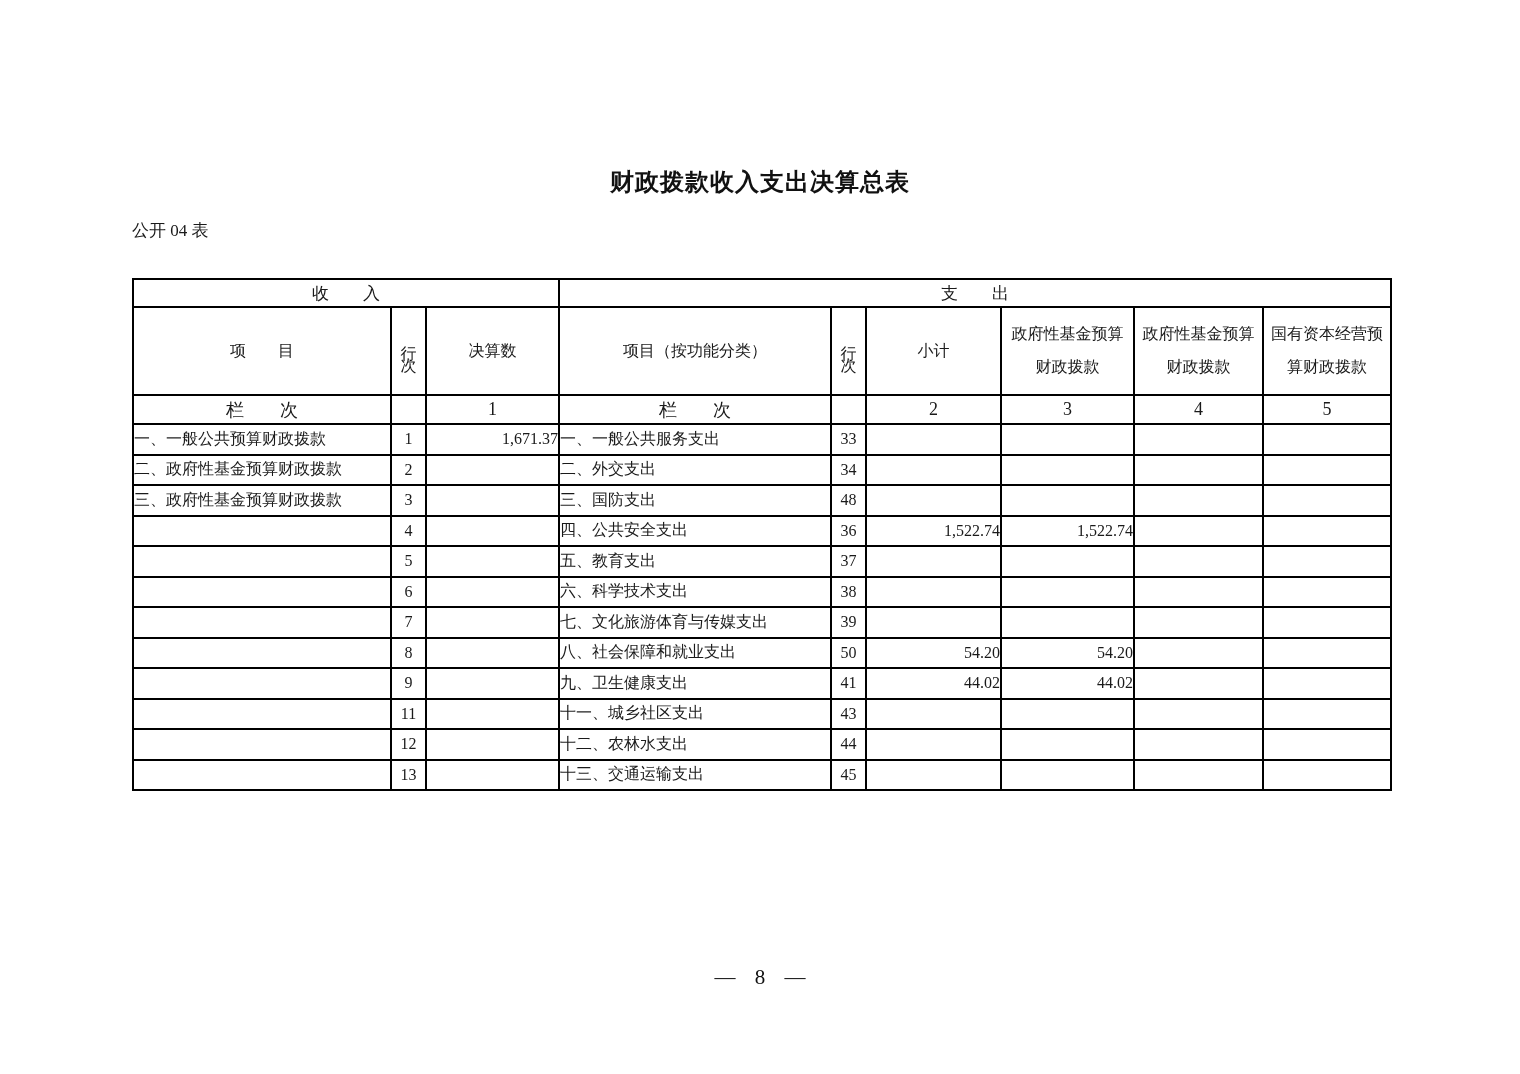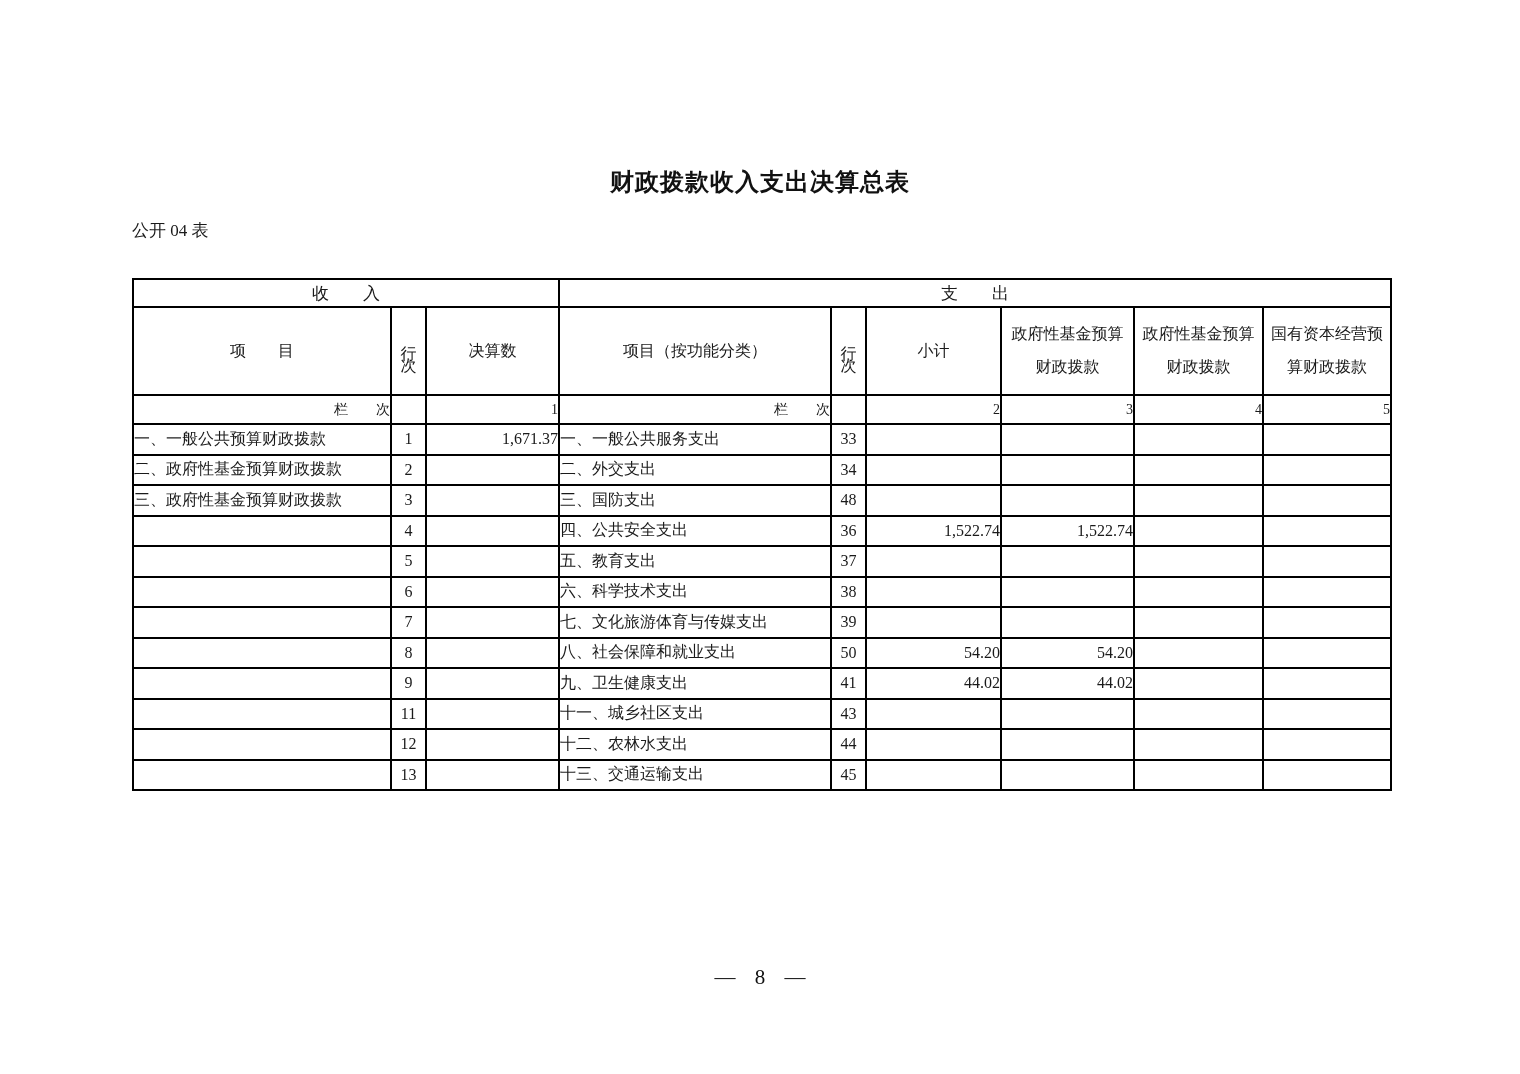--- a/index.html
+++ b/index.html
@@ -55,21 +55,21 @@
     color: #1a1a1a;
   }
   table.fiscal td {
     border: 2px solid #000;
     overflow: hidden;
     padding: 0;
     vertical-align: middle;
   }
   tr.sect-row td { height: 28px; text-align: center; font-size: 17px; }
   tr.head-row td { height: 88px; text-align: center; line-height: 2.05; padding: 0 4px; }
-  tr.index-row td { height: 29px; text-align: right; font-size: 14px; }
+  tr.index-row td { height: 29px; text-align: center; font-size: 18px; }
   tbody tr td { height: 30.5px; }
   td.item { text-align: left; padding-left: 8px; }
   td.num  { text-align: right; padding-right: 11px; }
   td.ctr  { text-align: center; }
   .vtext {
     writing-mode: vertical-rl;
     text-orientation: upright;
     letter-spacing: 12px;
     display: inline-block;
     line-height: 1;

